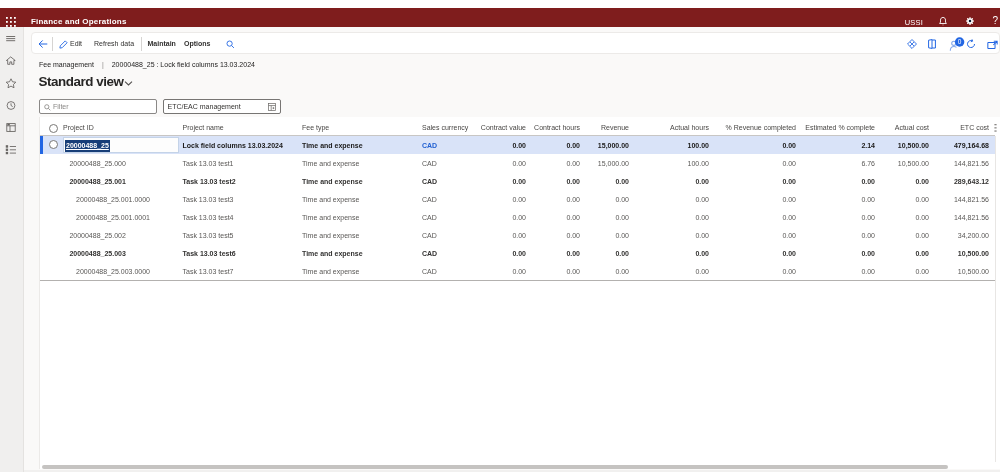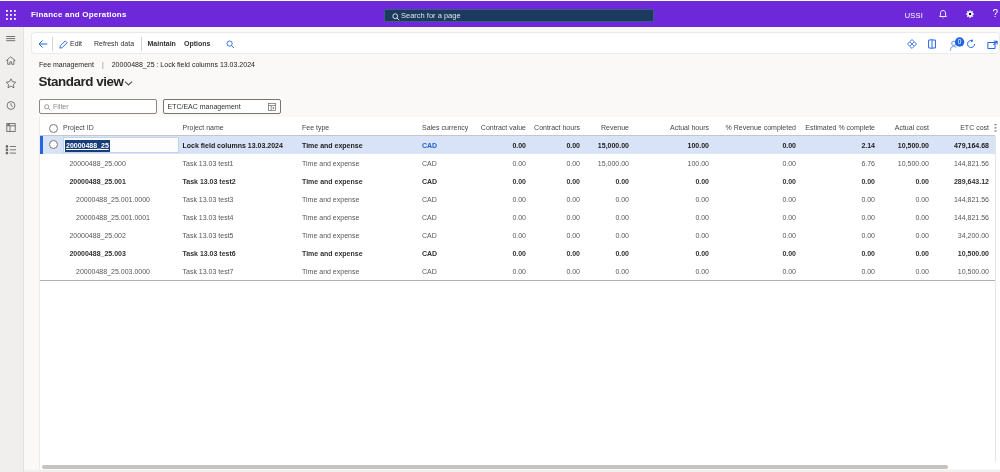--- a/index.html
+++ b/index.html
@@ -1,21 +1,21 @@
 <!DOCTYPE html>
 <html><head>
 <meta charset="utf-8">
 <style>
 * { margin:0; padding:0; box-sizing:border-box; }
 html,body { width:1000px; height:472px; overflow:hidden; background:#fff;
   font-family:"Liberation Sans",sans-serif; }
 #app { position:relative; width:1000px; height:472px; }
 
 
-.navbar { position:absolute; left:0; top:1px; width:1000px; height:33px; background:#6d28d9; }
+.navbar { position:absolute; left:0; top:8px; width:1000px; height:33px; background:#7f1d1d; }
 .navbar .title { position:absolute; left:31px; top:9px; color:#fff; font-size:8px; font-weight:700; letter-spacing:.2px; }
 .nsearch { position:absolute; left:384px; top:7.5px; width:270px; height:13.5px; background:#1b3a5e; border:1px solid #3d5b7f; border-radius:2px; color:#dde3ea; font-size:7.5px; line-height:12px; padding-left:16px; }
 .nsearch svg { position:absolute; left:7px; top:3px; }
 .ussi { position:absolute; right:77px; top:9.5px; font-size:7.5px; color:#fff; letter-spacing:.2px; }
 
 
 .sidebar { position:absolute; left:0; top:27px; width:24px; height:445px; background:#f0efee; border-right:1px solid #e4e2e0; }
 .sbicon { position:absolute; left:0; width:24px; }
 
 
@@ -69,27 +69,20 @@
           <rect x="8" y="0" width="1.8" height="1.8"></rect>
         <rect x="0" y="4" width="1.8" height="1.8"></rect>
           <rect x="4" y="4" width="1.8" height="1.8"></rect>
           <rect x="8" y="4" width="1.8" height="1.8"></rect>
         <rect x="0" y="8" width="1.8" height="1.8"></rect>
           <rect x="4" y="8" width="1.8" height="1.8"></rect>
           <rect x="8" y="8" width="1.8" height="1.8"></rect>
       </g>
     </svg>
     <span class="title">Finance and Operations</span>
-    <div class="nsearch">
-      <svg width="8" height="8" viewBox="0 0 10 10">
-          <circle cx="4" cy="4" r="3" fill="none" stroke="#dfe3e8" stroke-width="1.2"></circle>
-          <line x1="6.2" y1="6.2" x2="9" y2="9" stroke="#dfe3e8" stroke-width="1.2"></line>
-        </svg>
-      Search for a page
-    </div>
     <span class="ussi">USSI</span>
     <svg style="position:absolute;right:52px;top:8px" width="10" height="11" viewBox="0 0 16 16">
         <path d="M8 1.5c-2.5 0-4 1.8-4 4.2v3.2l-1.4 2.3h10.8L12 8.9V5.7c0-2.4-1.5-4.2-4-4.2z" fill="none" stroke="#fff" stroke-width="1.4"></path>
         <path d="M6.7 13.3a1.4 1.4 0 0 0 2.6 0z" fill="#fff"></path>
       </svg>
     <svg style="position:absolute;right:25px;top:8px" width="10" height="10" viewBox="0 0 16 16">
         <g fill="#fff">
           <circle cx="8" cy="8" r="4.2"></circle>
           <rect x="6.8" y="1.8" width="2.4" height="12.4" rx="1"></rect>
           <rect x="1.8" y="6.8" width="12.4" height="2.4" rx="1"></rect>

